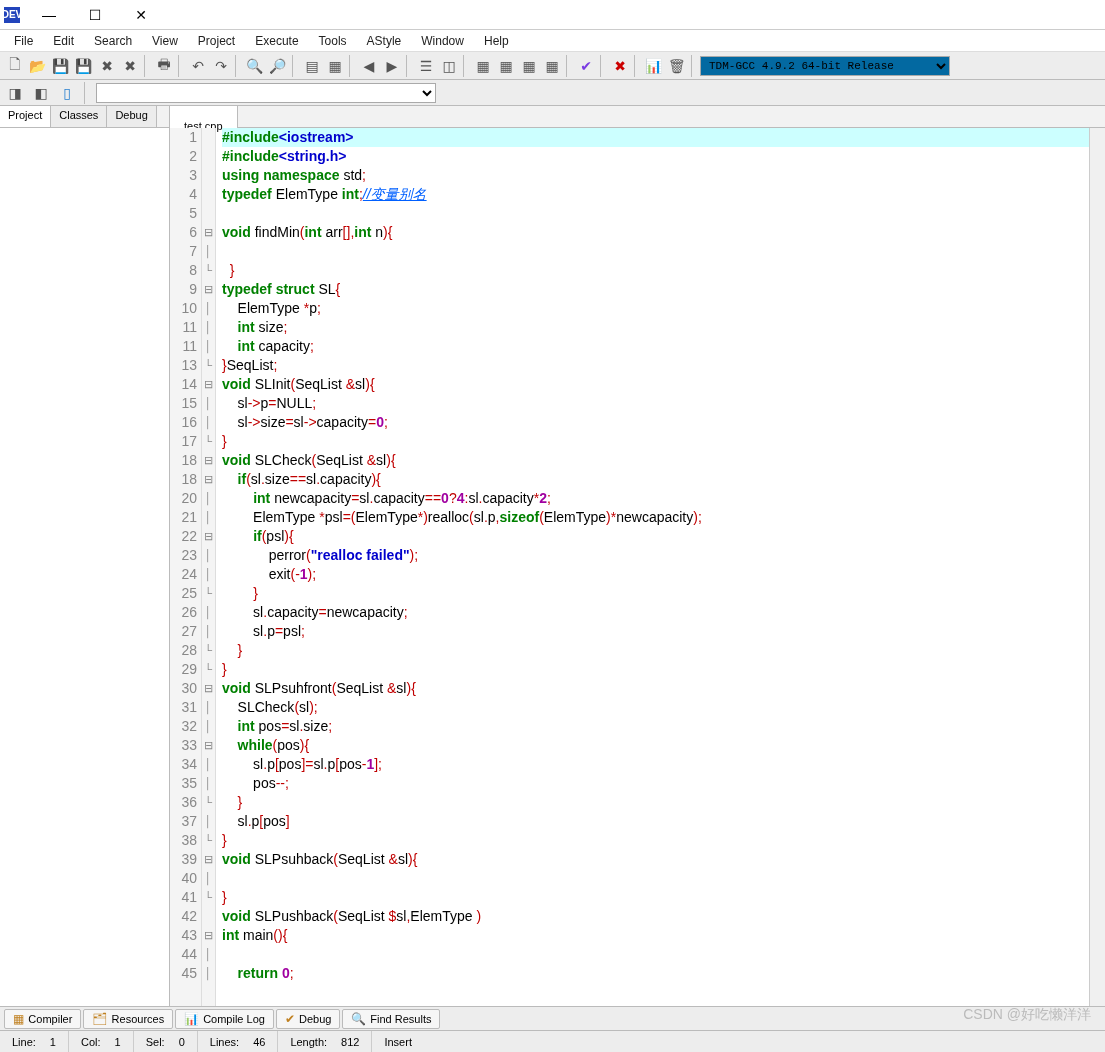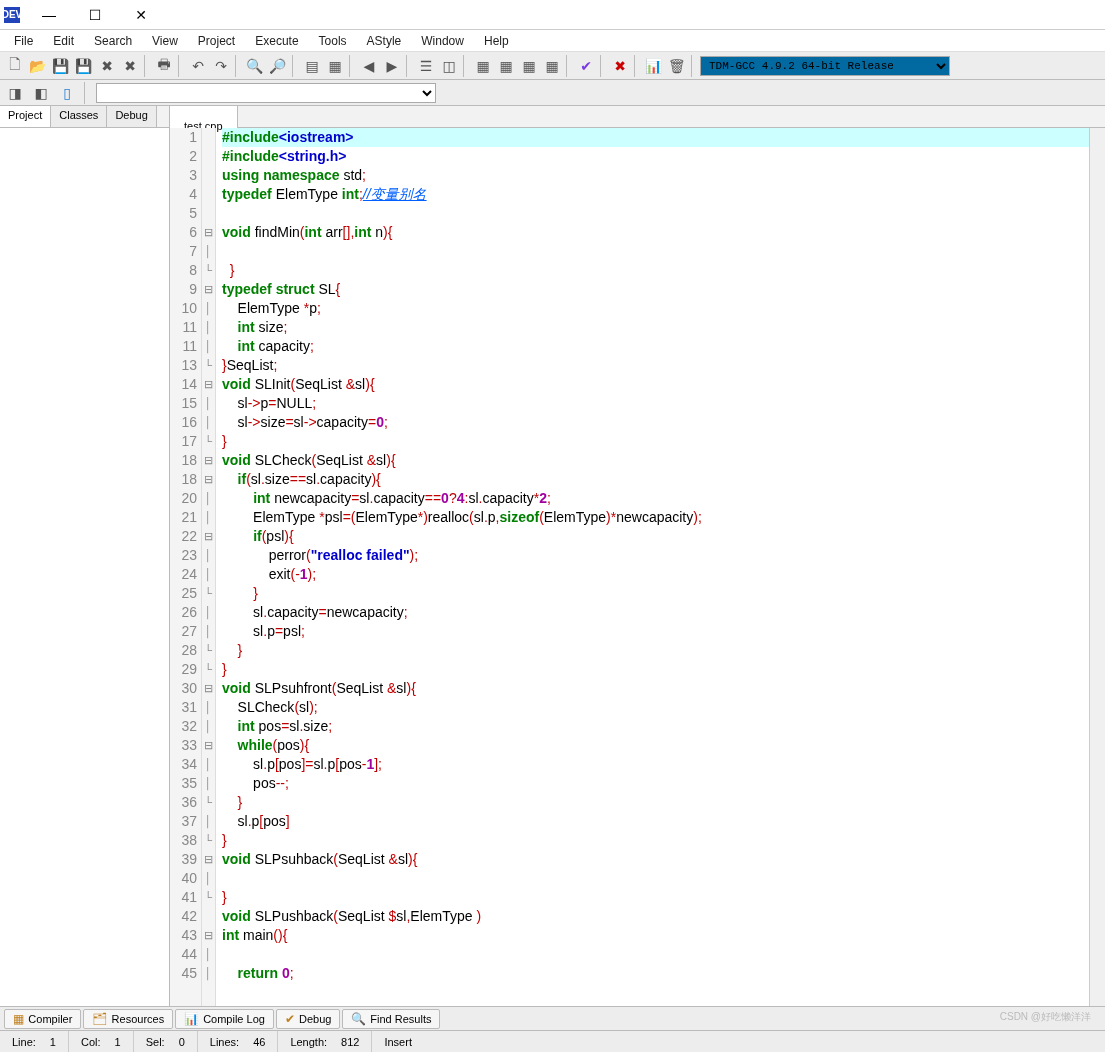--- a/index.html
+++ b/index.html
@@ -51,21 +51,21 @@
 .id  { color:#000; }
 
 .bottom-tabs { height:24px; background:#ededed; display:flex; align-items:center; border-top:1px solid #bbb; padding:2px 4px; gap:2px; }
 .b-tab { padding:2px 8px; font-size:11px; display:flex; align-items:center; gap:4px; border:1px solid #bbb; background:#f6f6f6; border-radius:2px; }
 .b-tab .bi { font-size:12px; color:#c08020; }
 
 .statusbar { height:22px; background:#ededed; border-top:1px solid #bbb; display:flex; align-items:center; font-size:11px; }
 .sb-cell { padding:0 12px; border-right:1px solid #ccc; height:100%; display:flex; align-items:center; gap:14px; }
 .sb-cell:last-child { border-right:none; }
 
-.watermark{ position:absolute; right:14px; bottom:28px; color:#bbb; font-size:10px; pointer-events:none; }
+.watermark{ position:absolute; right:14px; bottom:28px; color:#bbb; font-size:14px; pointer-events:none; }
 .scrollbar-stub{ width:16px; background:#f0f0f0; border-left:1px solid #ccc; }
 </style>
 </head>
 <body>
 
 <div class="titlebar">
   <div class="app-icon">DEV</div>
   <div class="win-btns">
     <div class="win-btn">—</div>
     <div class="win-btn">☐</div>

